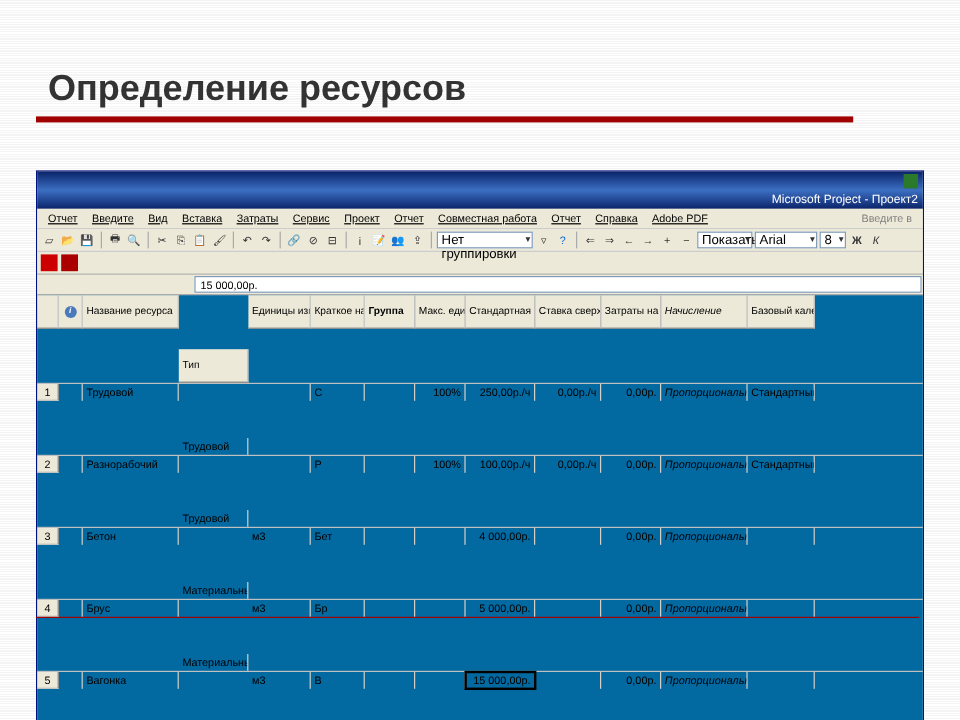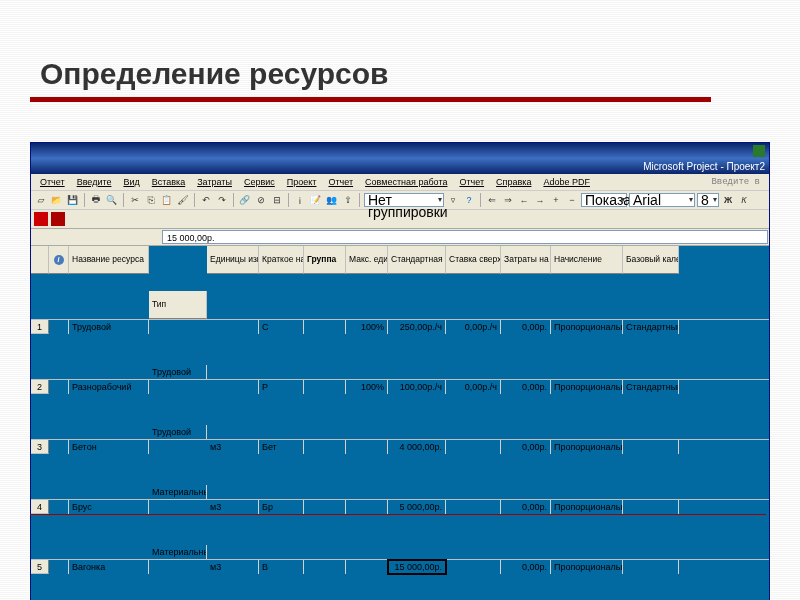--- a/index.html
+++ b/index.html
@@ -68,21 +68,20 @@
     padding: 2px 4px;
     font-size: 9px;
     color: #000;
     border-bottom: 1px solid #ccc;
   }
   .menubar span { padding: 1px 5px; cursor: pointer; }
   .menubar span u { text-decoration: underline; }
   .menubar-right {
     margin-left: auto;
     color: #808080;
-    font-family: Liberation Mono, monospace;
   }
   .toolbar {
     background: #ece9d8;
     display: flex;
     align-items: center;
     gap: 2px;
     padding: 2px 3px;
     border-bottom: 1px solid #ccc;
     font-size: 9px;
   }
@@ -92,21 +91,21 @@
     align-items: center;
     justify-content: center;
     font-size: 9px;
     color: #333;
   }
   .tb-sep { width:1px; height:14px; background:#aaa; margin:0 2px;}
   .tb-combo {
     border: 1px solid #7f9db9;
     background: #fff;
     padding: 0px 12px 0px 3px;
-    font-size: 14px;
+    font-size: 11px;
     height: 14px;
     line-height: 12px;
     position: relative;
   }
   .tb-combo::after {
     content: "▾";
     position: absolute;
     right: 1px;
     top: 0;
     font-size: 8px;
@@ -184,21 +183,21 @@
   .c-info { width: 20px; text-align:center;}
   .c-name { width: 80px; }
   .c-type { width: 58px; margin-top: 45px; }
   .c-unit { width: 52px; }
   .c-short { width: 45px; }
   .c-group { width: 42px; font-weight: bold; }
   .c-max { width: 42px; text-align:right; }
   .c-std { width: 58px; text-align:right; }
   .c-over { width: 55px; text-align:right; }
   .c-cost { width: 50px; text-align:right; }
-  .c-accr { width: 72px; }
+  .c-accr { width: 72px; font-style: italic; }
   .c-cal { width: 56px; }
   .sel-cell {
     outline: 2px solid #000;
     outline-offset: -1px;
   }
   .info-icon {
     width:10px; height:10px;
     border-radius:50%;
     background:#4a7abc;
     color:#fff;
@@ -269,21 +268,21 @@
       <span class="tb-btn">▿</span>
       <span class="tb-btn" style="color:#06c">?</span>
       <span class="tb-sep"></span>
       <span class="tb-btn">⇐</span>
       <span class="tb-btn">⇒</span>
       <span class="tb-btn">←</span>
       <span class="tb-btn">→</span>
       <span class="tb-btn">+</span>
       <span class="tb-btn">−</span>
       <span class="tb-combo" style="width:46px">Показать</span>
-      <span class="tb-combo" style="width:66px">Arial</span>
+      <span class="tb-combo" style="width:52px">Arial</span>
       <span class="tb-combo" style="width:22px">8</span>
       <span class="tb-btn" style="font-weight:bold">Ж</span>
       <span class="tb-btn" style="font-style:italic">К</span>
     </div>
 
     <div class="toolbar2">
       <span class="pdf-icon"></span>
       <span class="pdf-icon" style="background:#a00"></span>
     </div>
 

